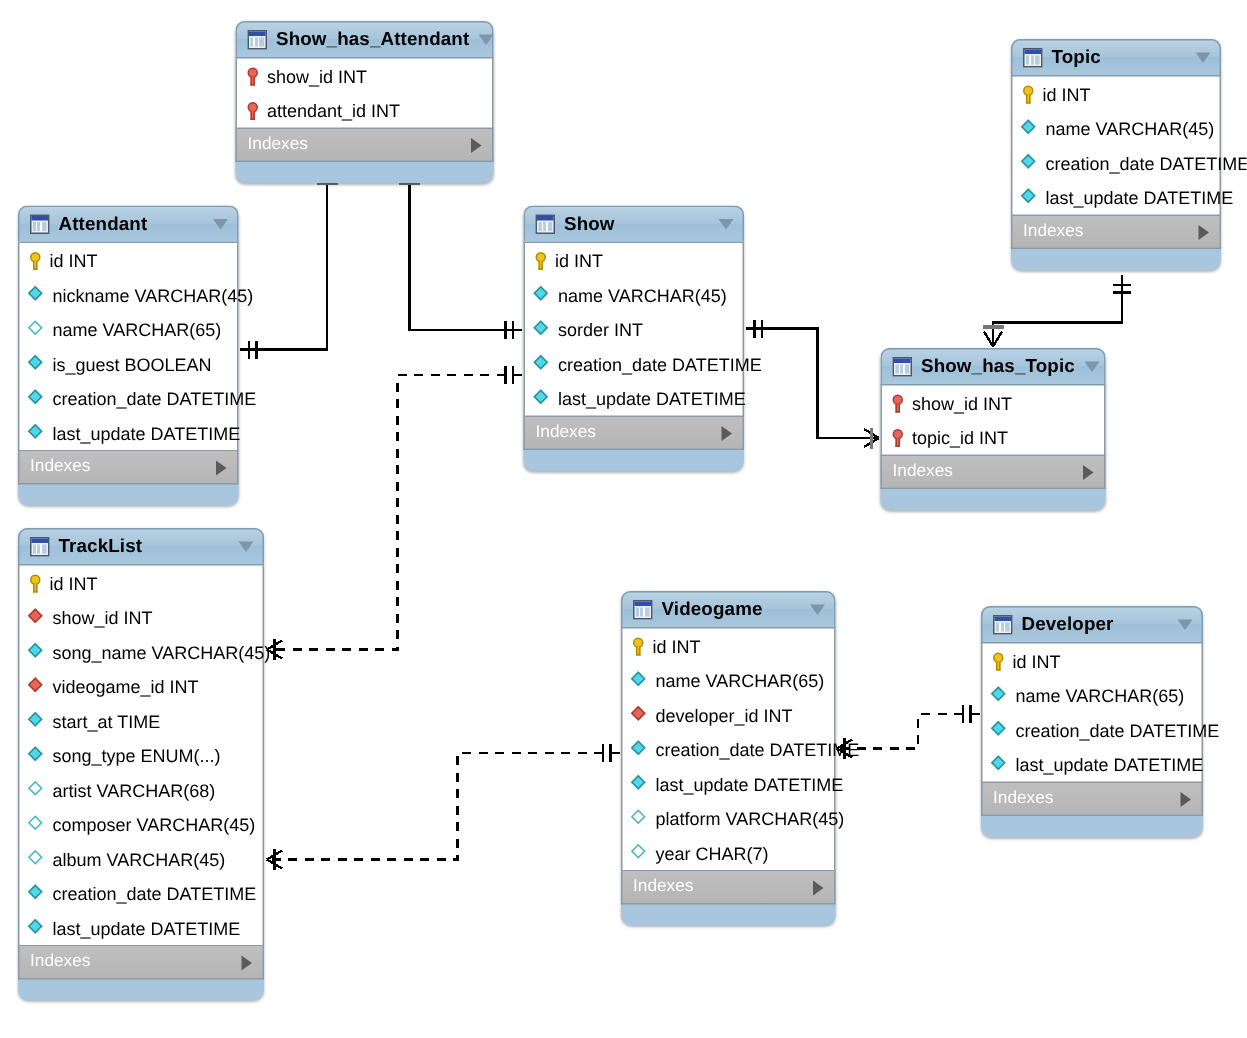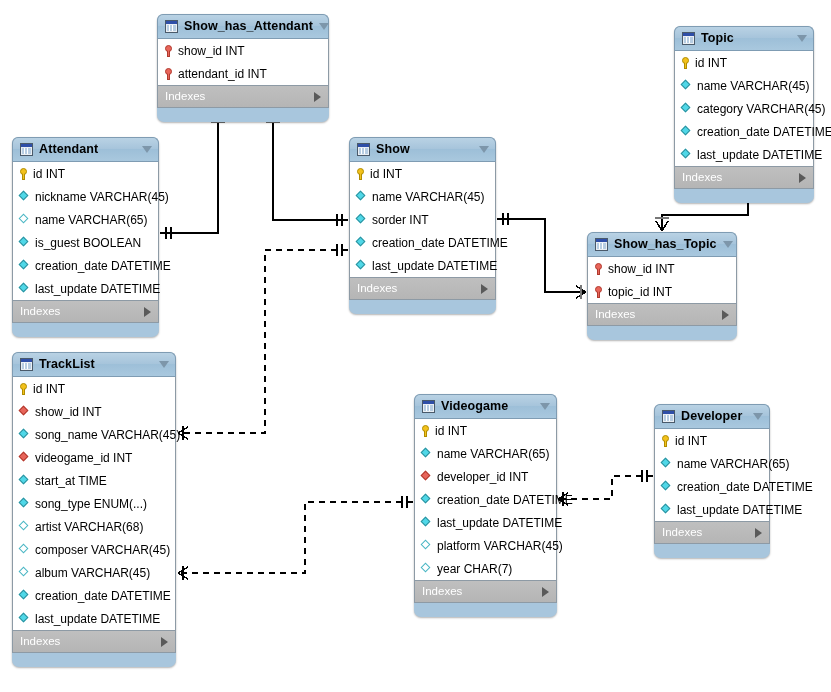--- a/index.html
+++ b/index.html
@@ -346,24 +346,20 @@
           <div class="col">
             <span class="fi fi-pk"></span>
             <span class="col-label">id INT</span>
           </div>
           <div class="col">
             <span class="fi fi-col"></span>
             <span class="col-label">name VARCHAR(45)</span>
           </div>
           <div class="col">
             <span class="fi fi-col"></span>
-            <span class="col-label">category VARCHAR(45)</span>
-          </div>
-          <div class="col">
-            <span class="fi fi-col"></span>
             <span class="col-label">creation_date DATETIME</span>
           </div>
           <div class="col">
             <span class="fi fi-col"></span>
             <span class="col-label">last_update DATETIME</span>
           </div>
         </div>
         <div class="idx-row">
           <span class="idx-label">Indexes</span>
           <span class="idx-arrow"></span>
@@ -551,21 +547,21 @@
           <div class="col">
             <span class="fi fi-null"></span>
             <span class="col-label">year CHAR(7)</span>
           </div>
         </div>
         <div class="idx-row">
           <span class="idx-label">Indexes</span>
           <span class="idx-arrow"></span>
         </div>
       </div>
-      <div class="tbl" style="left: 654px; top: 404px; width: 116px;">
+      <div class="tbl" style="left: 654px; top: 404px; width: 148px;">
         <div class="tbl-header">
           <span class="tbl-icon"></span>
           <span class="tbl-title">Developer</span>
           <span class="tbl-caret"></span>
         </div>
         <div class="tbl-body">
           <div class="col">
             <span class="fi fi-pk"></span>
             <span class="col-label">id INT</span>
           </div>

